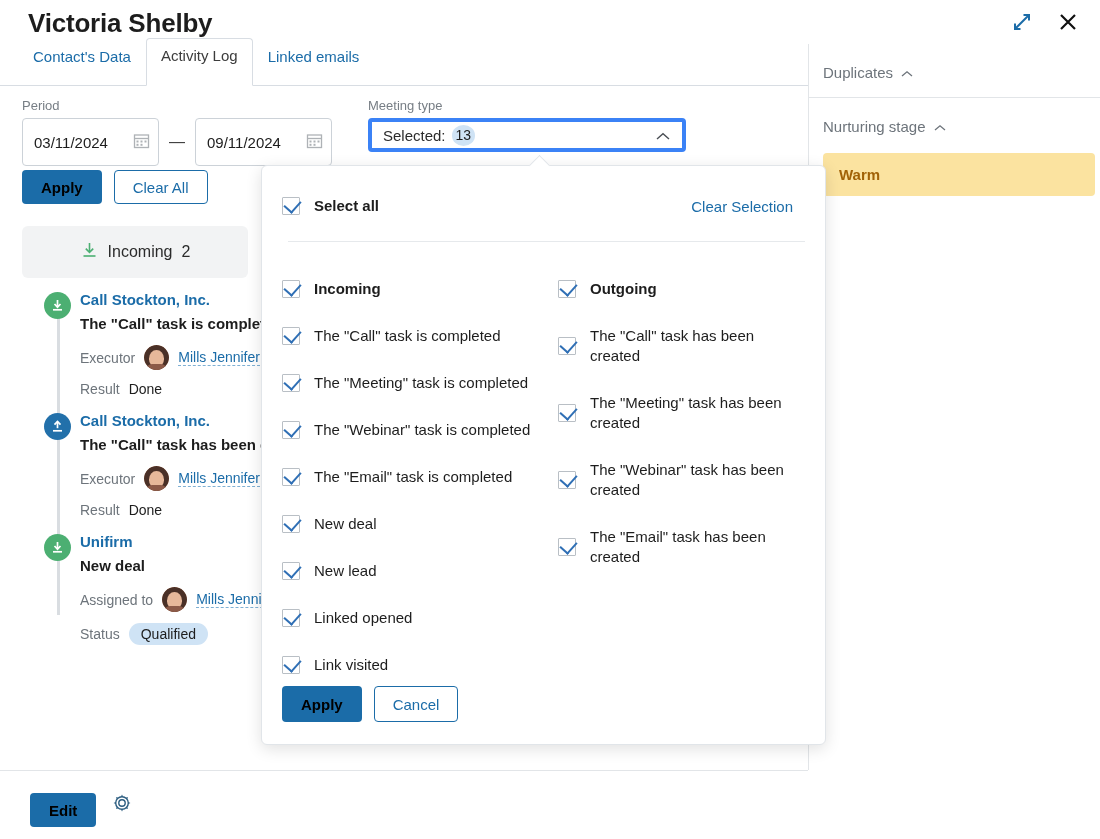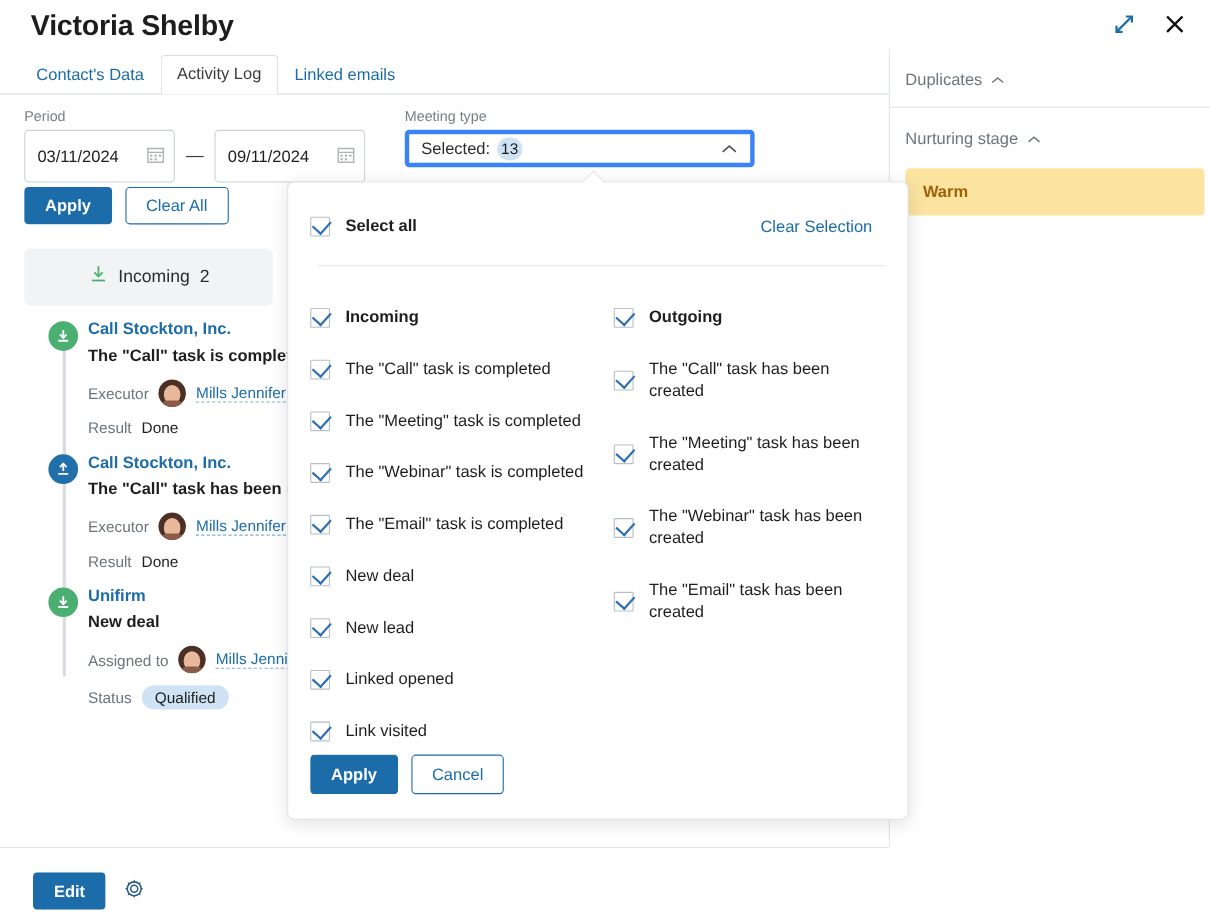--- a/index.html
+++ b/index.html
@@ -19,21 +19,21 @@
   #window-controls { position:absolute; right:18px; top:8px; display:flex; align-items:center; gap:18px; }
   .wc-btn { width:28px; height:28px; display:flex; align-items:center; justify-content:center; cursor:pointer; }
 
   
   #tabbar {
     position:absolute; left:0; top:50px; width:808px; height:36px;
     border-bottom:1px solid #d8dde3;
     display:flex; align-items:flex-end; padding-left:18px; gap:0;
   }
   .tab {
-    padding:7px 14px 8px 14px; font-size:15px; color:#1b6ca8; cursor:pointer;
+    padding:7px 14px 20px 14px; font-size:15px; color:#1b6ca8; cursor:pointer;
     border:1px solid transparent; border-bottom:none; position:relative; top:1px;
     line-height:19px; white-space:nowrap;
   }
   .tab.active {
     color:#3c3c3c; background:#ffffff;
     border:1px solid #d8dde3; border-bottom:1px solid #ffffff;
     border-radius:4px 4px 0 0;
   }
 
   
@@ -60,21 +60,21 @@
     min-width:21px; height:21px; display:inline-flex; align-items:center;
     justify-content:center; font-size:14px; padding:0 4px;
   }
 
   #action-buttons { position:absolute; left:22px; top:170px; display:flex; gap:12px; }
   .btn {
     height:34px; border-radius:4px; font-size:15px; cursor:pointer;
     display:inline-flex; align-items:center; justify-content:center; padding:0 18px;
     border:1px solid transparent;
   }
-  .btn-primary { background:#1b6ca8; color:#ffffff; font-weight:bold; }
+  .btn-primary { background:#1b6ca8; color:#000000; font-weight:bold; }
   .btn-outline { background:#fff; color:#1b6ca8; border:1px solid #1b6ca8; }
 
   
   #timeline { position:absolute; left:22px; top:226px; width:770px; }
   #group-header {
     width:226px; height:52px; background:#f2f3f4; border-radius:6px;
     display:flex; align-items:center; justify-content:center; gap:9px;
     font-size:16px; color:#2b2b2b;
   }
   #group-header .cnt { font-weight:normal; }
@@ -116,21 +116,21 @@
   .warm-badge {
     margin-top:18px; margin-right:5px; background:#fbe3a0; border-radius:4px;
     padding:13px 16px; font-weight:bold; font-size:15px; color:#a16207;
   }
 
   
   #bottom-bar {
     position:absolute; left:0; top:770px; width:808px; height:69px;
     border-top:1px solid #e2e5e8; background:#fff;
   }
-  #bottom-inner { display:flex; align-items:center; gap:16px; padding:22px 0 0 30px; }
+  #bottom-inner { display:flex; gap:16px; padding:22px 0 0 30px; }
 
   
   #activity-dropdown {
     position:absolute; left:245px; top:165px; width:565px; height:580px;
     background:#fff; border:1px solid #e1e5e9; border-radius:6px;
     box-shadow:0 4px 16px rgba(0,0,0,.12);
     margin-left:16px;
   }
   #dd-arrow {
     position:absolute; left:270px; top:-8px; width:15px; height:15px;

